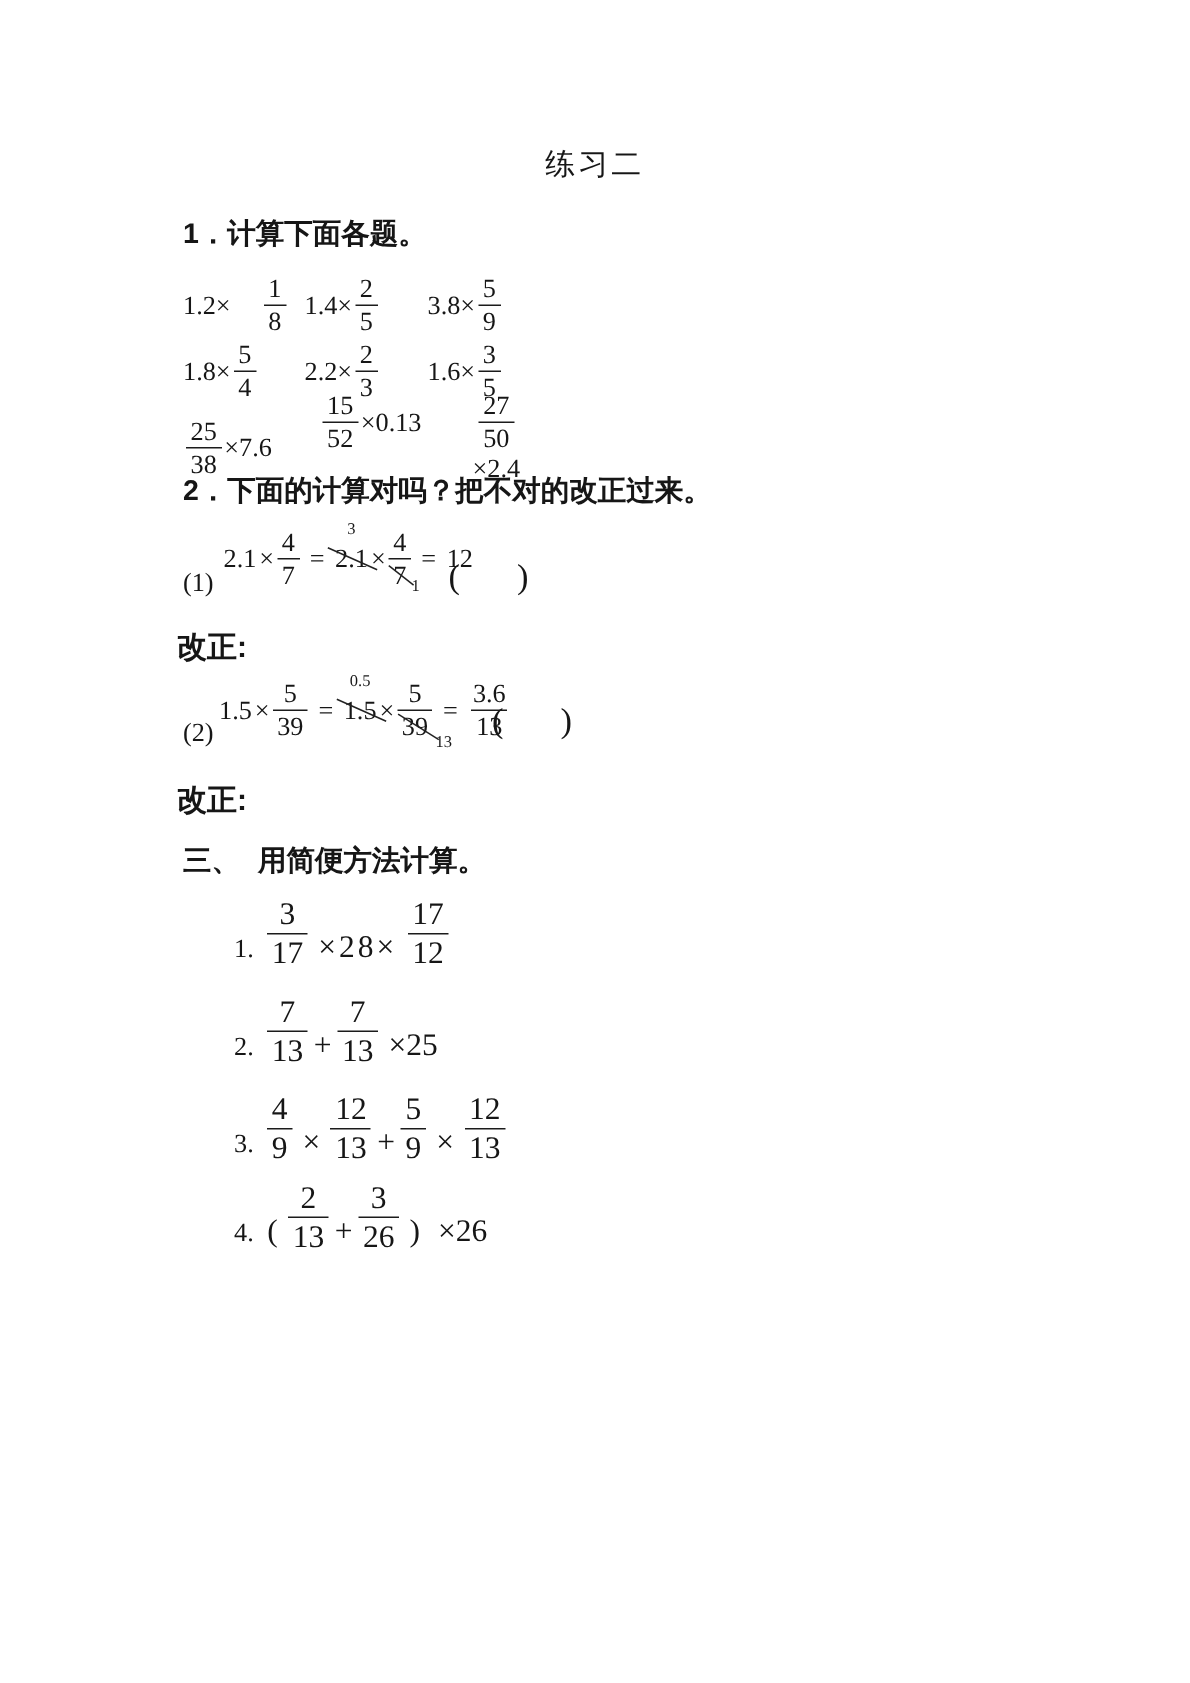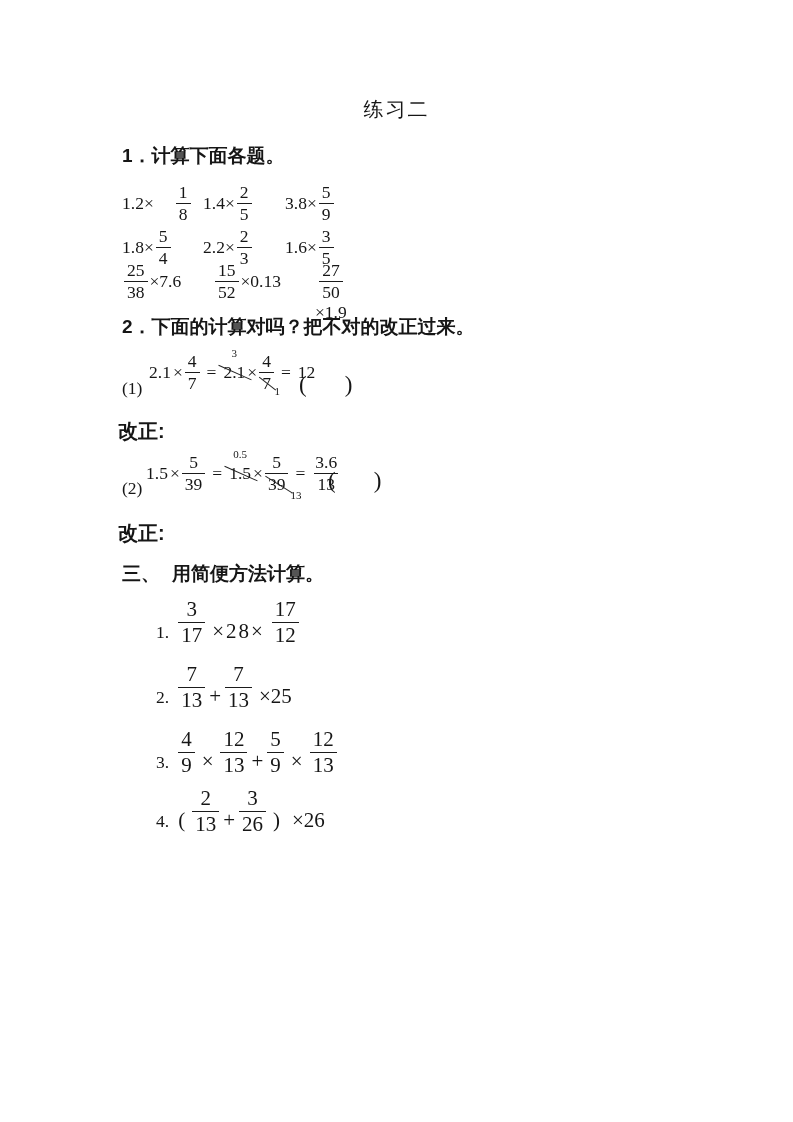--- a/index.html
+++ b/index.html
@@ -94,21 +94,21 @@
   <span class="t"></span>
 </div>
 <div class="s1cell" style="left:285px;top:227px;">
   <span class="t">1.6×</span>
   <span class="frac">
       <span class="fnum">3</span>
       <span class="fden">5</span>
     </span>
   <span class="t"></span>
 </div>
-<div class="s1cell" style="left:122px;top:261px;">
+<div class="s1cell" style="left:122px;top:278px;">
   <span class="t"></span>
   <span class="frac">
       <span class="fnum">25</span>
       <span class="fden">38</span>
     </span>
   <span class="t">×7.6</span>
 </div>
 <div class="s1cell" style="left:213px;top:261px;">
   <span class="t"></span>
   <span class="frac">
@@ -116,21 +116,21 @@
       <span class="fden">52</span>
     </span>
   <span class="t">×0.13</span>
 </div>
 <div class="s1cell" style="left:315px;top:261px;flex-direction:column;">
   <span class="t"></span>
   <span class="frac">
       <span class="fnum">27</span>
       <span class="fden">50</span>
     </span>
-  <span class="t">×1.9</span>
+  <span class="t">×2.4</span>
 </div>
 
 <div class="abs heading" style="left:122px;top:314px;">2．下面的计算对吗？把不对的改正过来。</div>
 
 <div class="abs itemlabel" style="left:122px;top:378px;">(1)</div>
 <div class="eq2" style="left:149px;top:352px;">
   <span>2.1</span>
   <span class="mul">×</span>
   <span class="frac">
       <span class="fnum">4</span>

